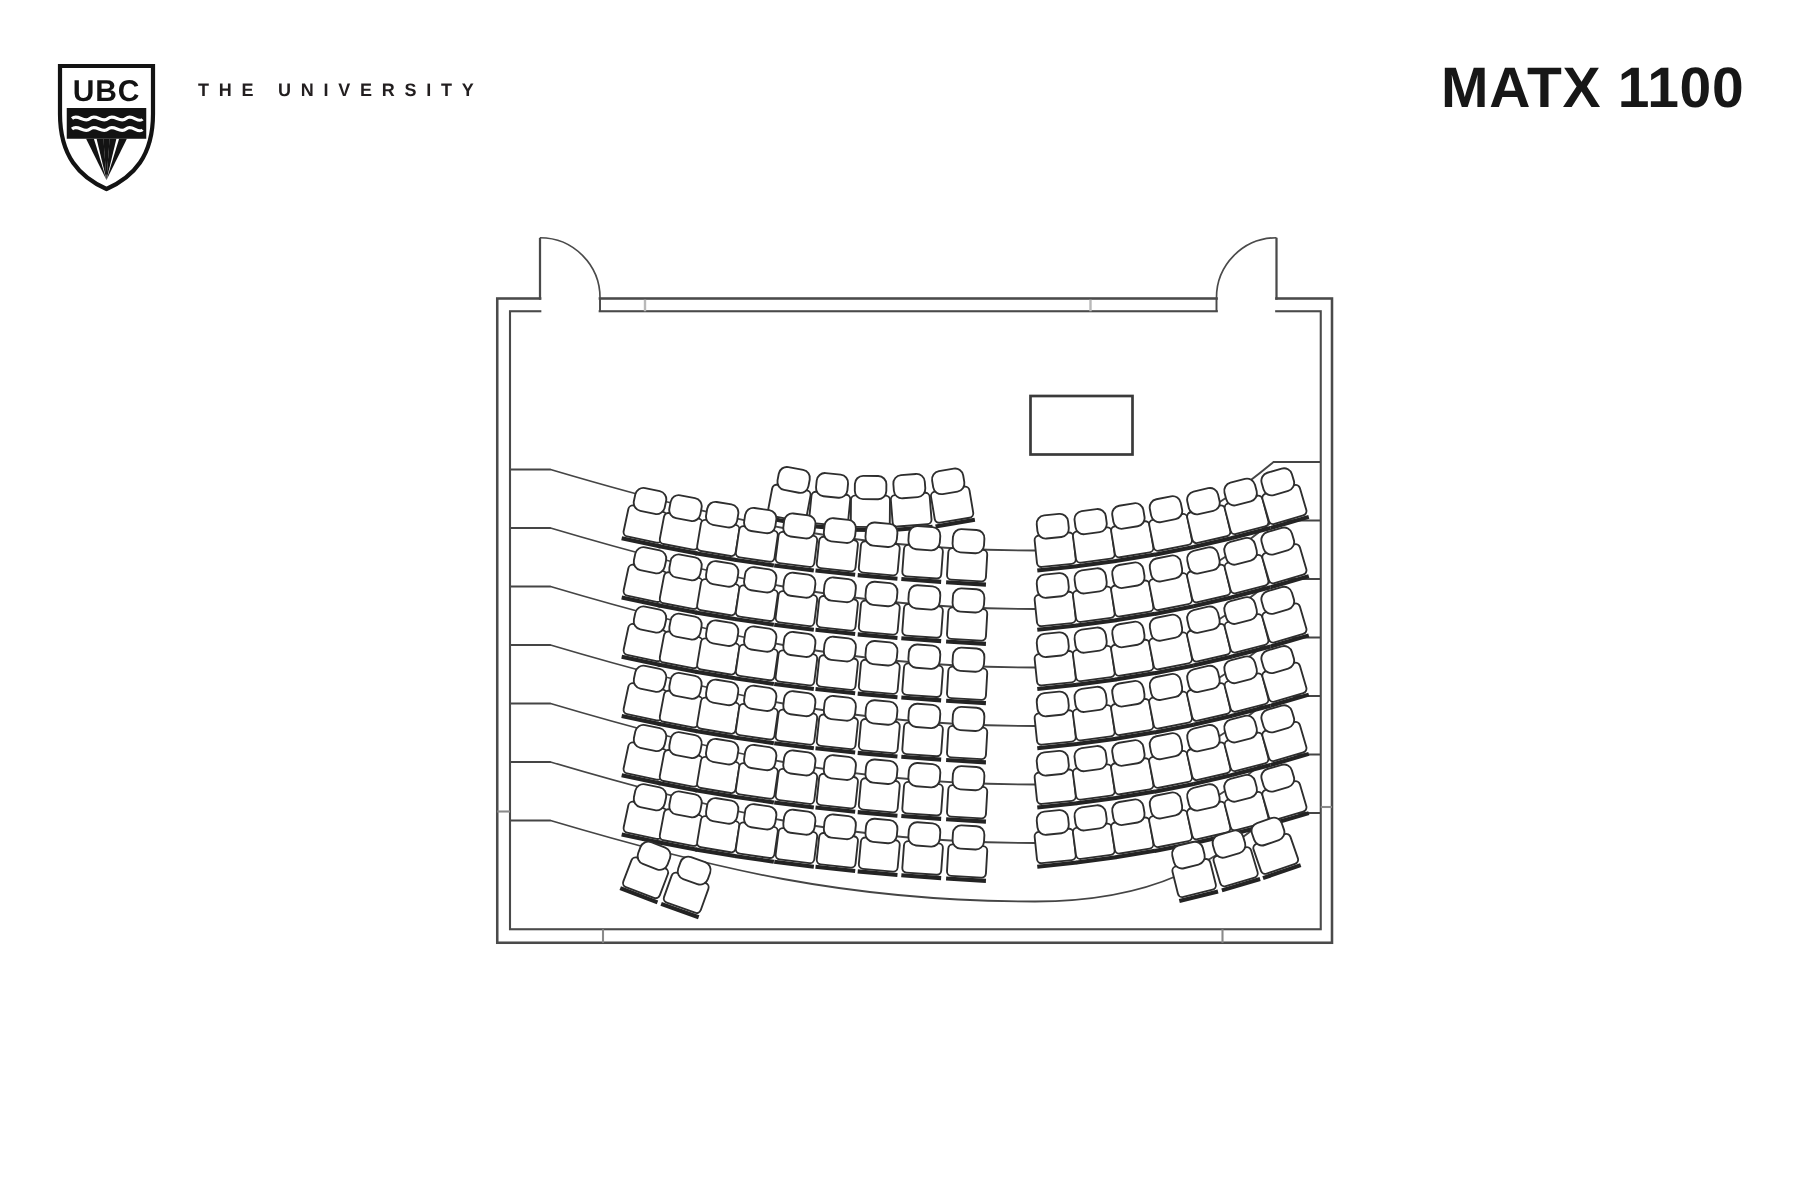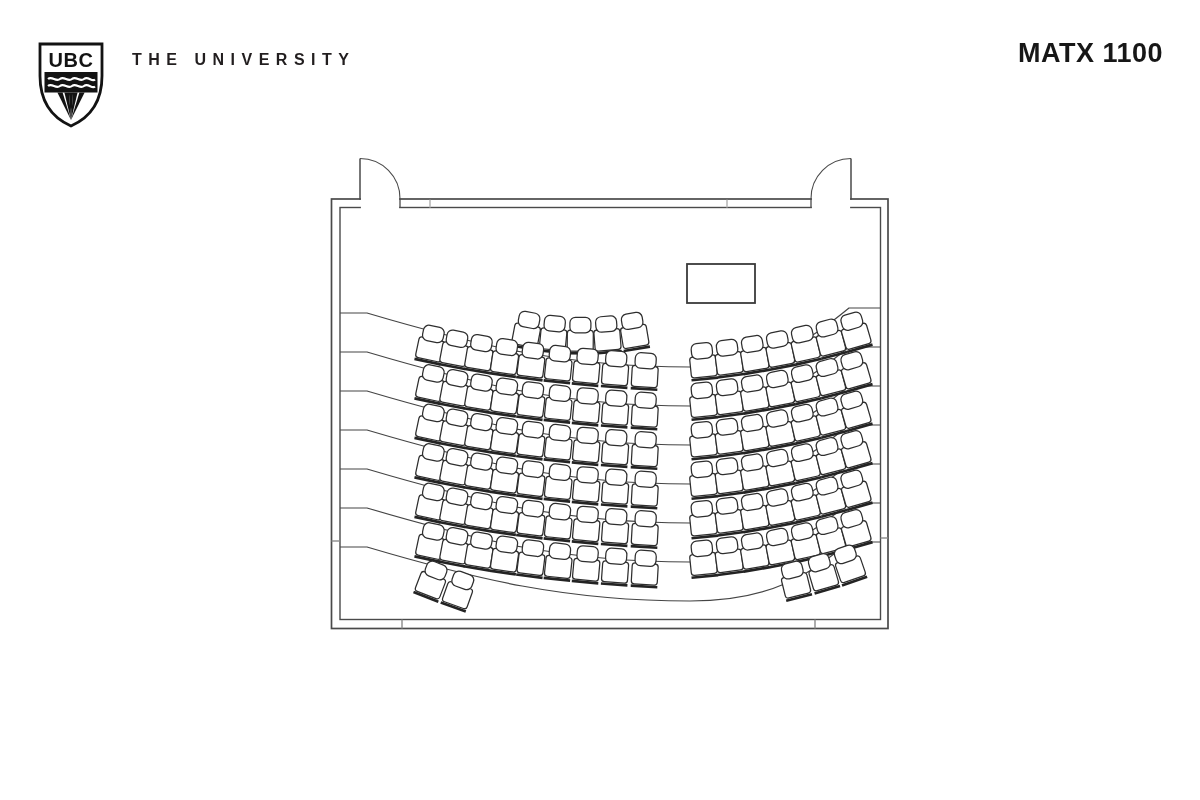--- a/index.html
+++ b/index.html
@@ -21,32 +21,32 @@
     position: absolute;
     left: 38px;
     top: 42px;
     width: 66px;
     height: 86px;
   }
   .uni-name {
     position: absolute;
     left: 132px;
     top: 45px;
-    font-size: 16px;
+    font-size: 12px;
     font-weight: bold;
     letter-spacing: 6.5px;
     line-height: 30px;
     color: #221e1f;
     white-space: nowrap;
   }
   .room-label {
     position: absolute;
     right: 37px;
     top: 38px;
-    font-size: 27px;
+    font-size: 38px;
     font-weight: bold;
     letter-spacing: 0.5px;
     color: #171717;
     white-space: nowrap;
   }
   #plan-svg {
     position: absolute;
     left: 0;
     top: 0;
   }

